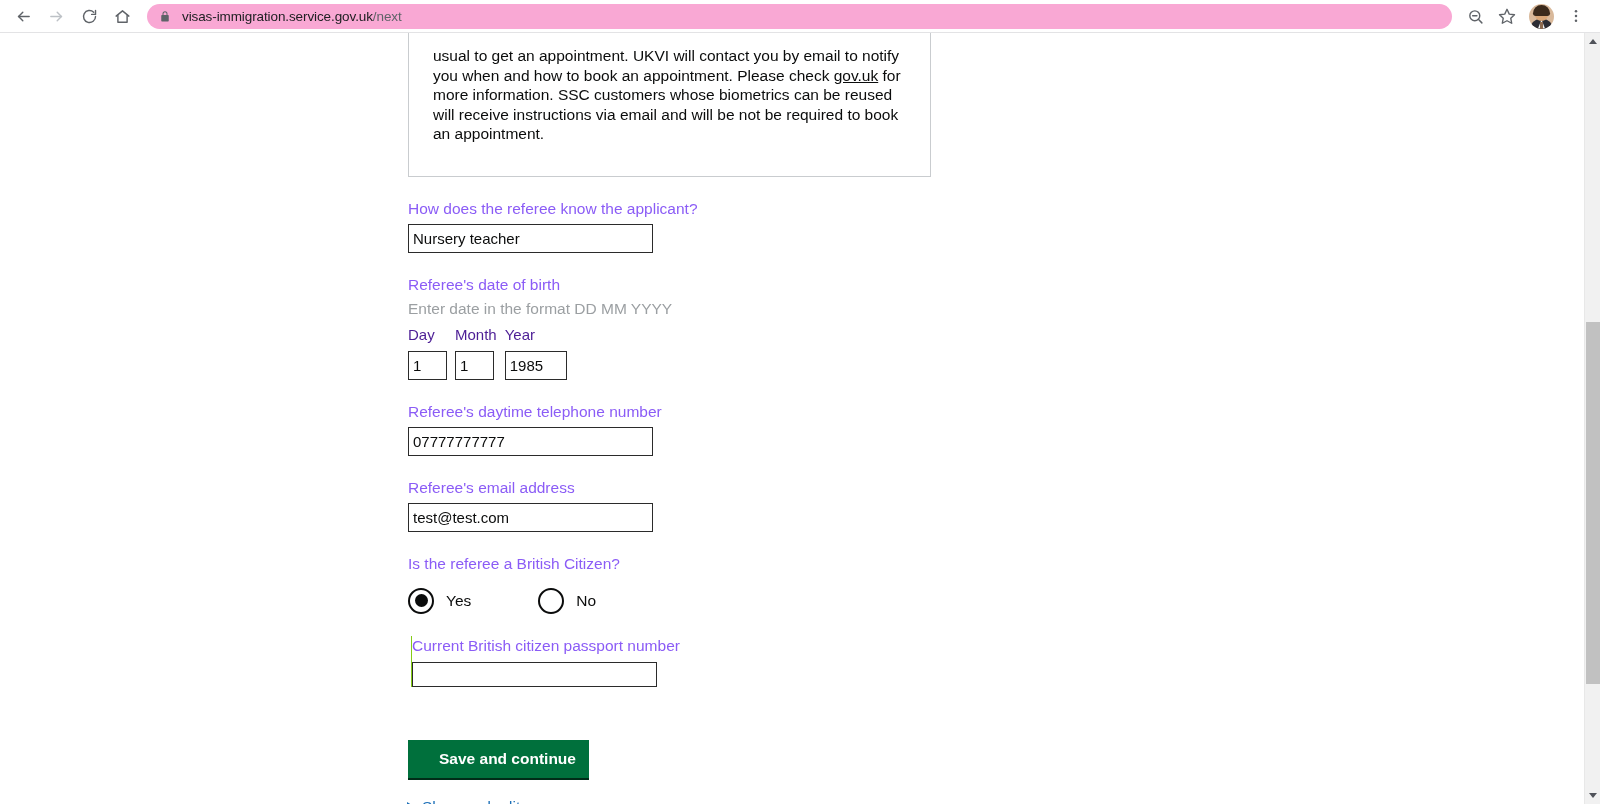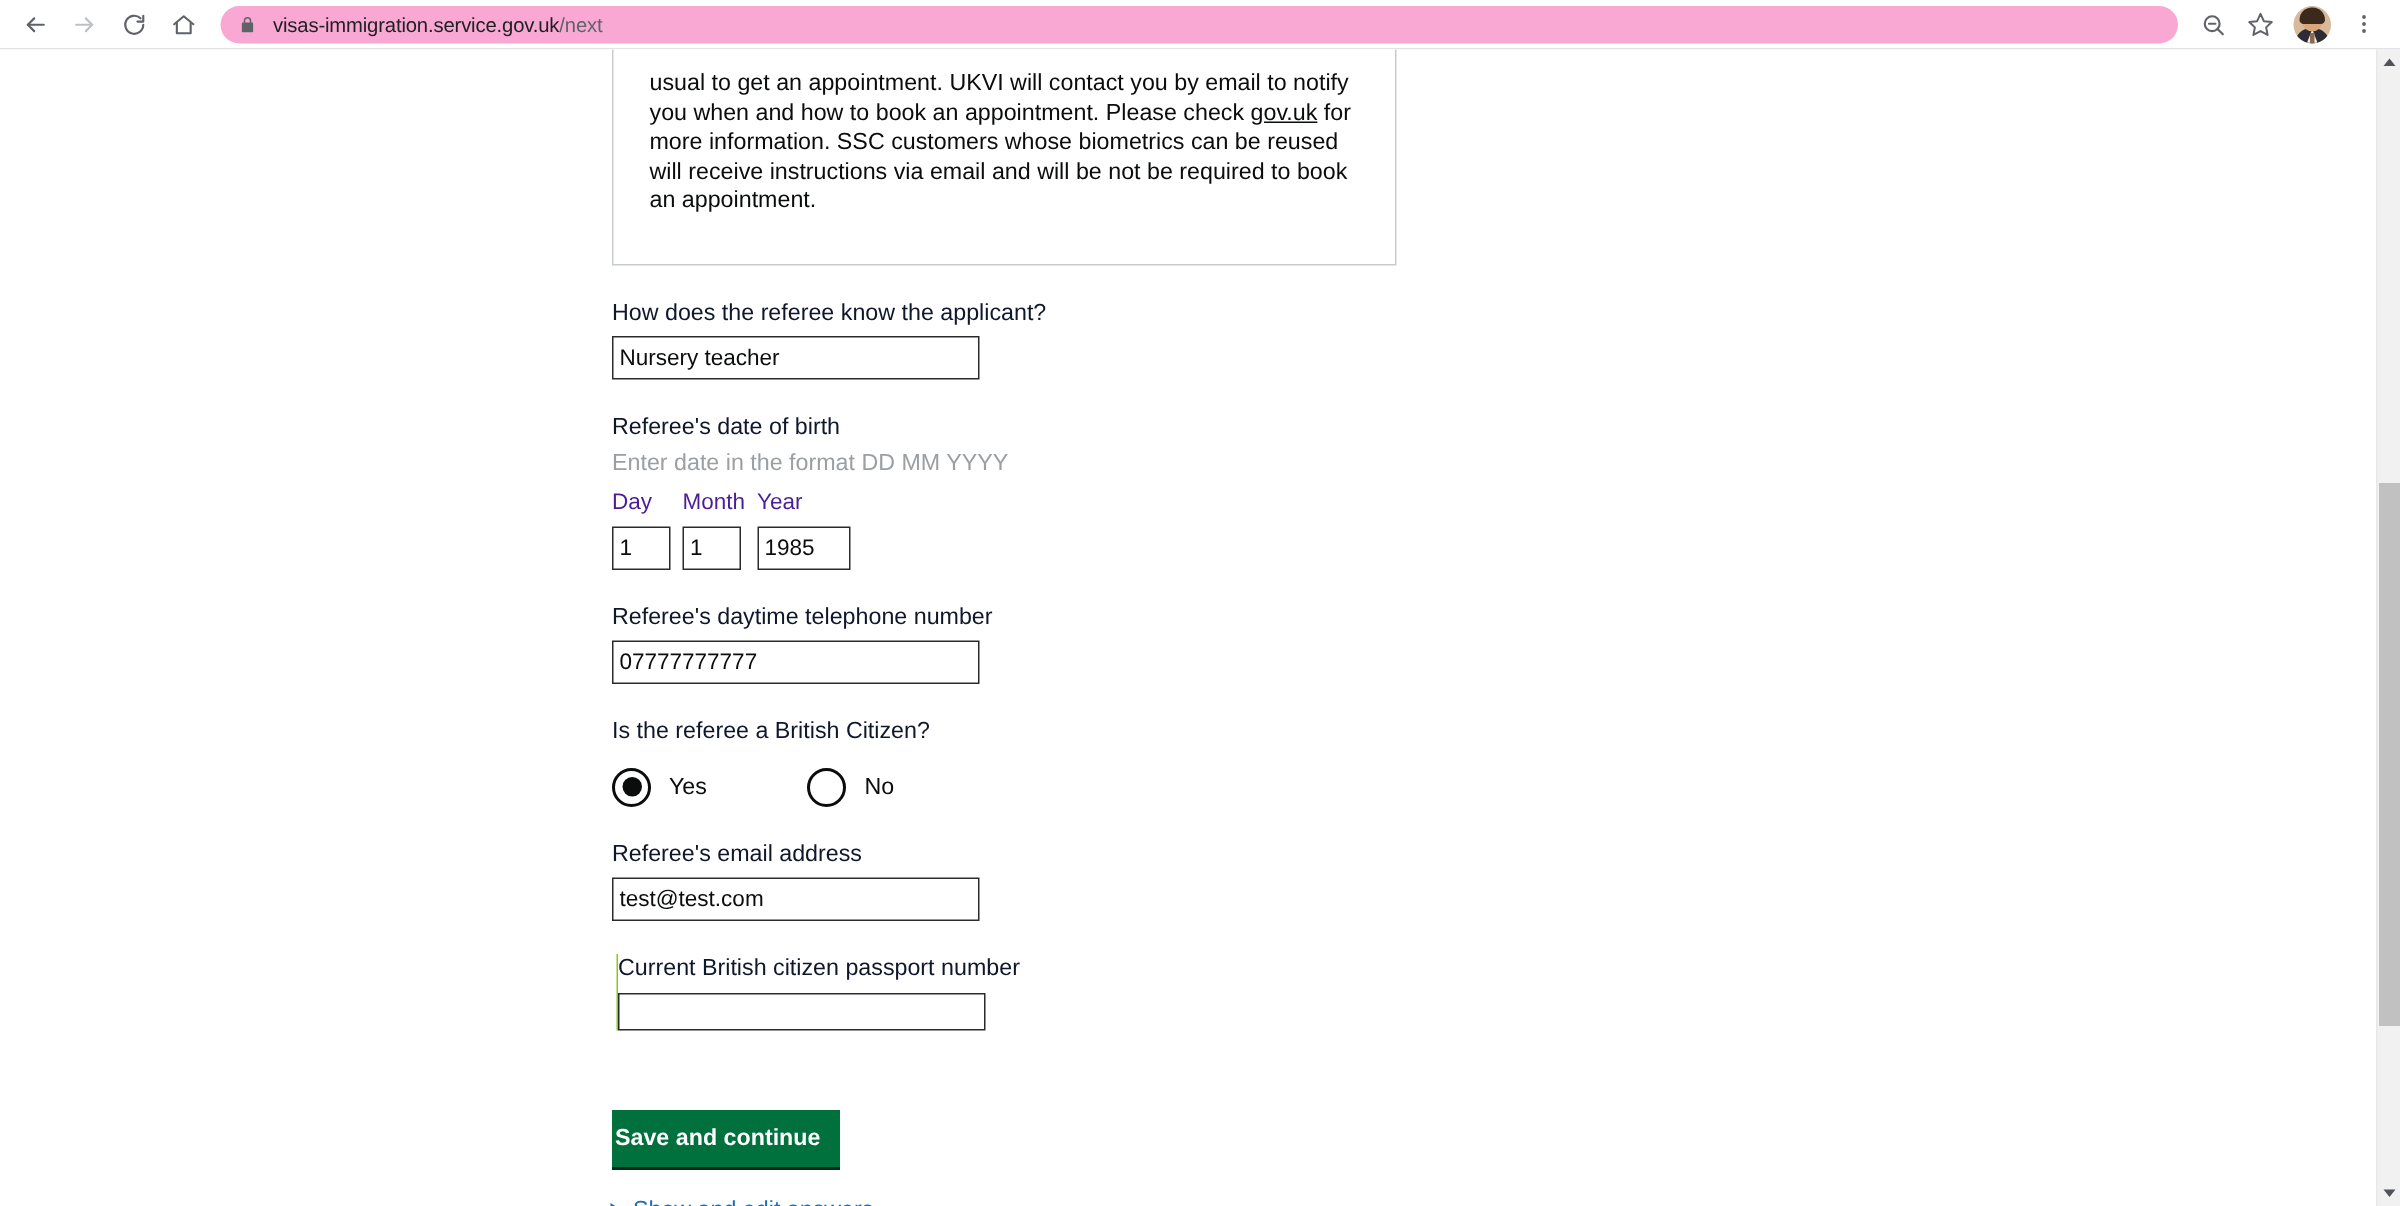--- a/index.html
+++ b/index.html
@@ -126,21 +126,21 @@
     text-decoration: underline;
   }
 
   
   .form-group { margin-top: 22px; }
 
   label.q-label, .q-label {
     display: block;
     font-size: 15.5px;
     line-height: 19px;
-    color: #0f172a;
+    color: #8b5cf6;
     margin-bottom: 6px;
   }
   .hint {
     display: block;
     font-size: 15.5px;
     line-height: 19px;
     color: #9b9fa2;
     margin-top: -1px;
     margin-bottom: 8px;
   }
@@ -219,21 +219,21 @@
   
   .btn-save {
     margin-top: 53px;
     display: inline-block;
     background: #00703c;
     color: #ffffff;
     font-family: "Liberation Sans", sans-serif;
     font-size: 15.5px;
     font-weight: bold;
     line-height: 1;
-    padding: 11px 13px 12px 2px;
+    padding: 11px 13px 12px 31px;
     border: none;
     border-radius: 0;
     box-shadow: 0 2px 0 #002d18;
     cursor: pointer;
   }
 
   .link-return {
     display: inline-block;
     margin-top: 27px;
     font-size: 15.5px;
@@ -397,38 +397,38 @@
         </div>
       </div>
     </div>
 
     <div class="form-group">
       <span class="q-label">Referee's daytime telephone number</span>
       <input class="txt wide" type="text" value="07777777777" style="">
     </div>
 
     <div class="form-group">
+      <span class="q-label">Referee's email address</span>
+      <input class="txt wide" type="text" value="test@test.com" style="">
+    </div>
+
+    <div class="form-group">
       <span class="q-label">Is the referee a British Citizen?</span>
       <div class="radio-row">
         <div class="radio-item">
           <span class="radio-circle checked"></span>
           <span class="radio-label">Yes</span>
         </div>
         <div class="radio-item">
           <span class="radio-circle"></span>
           <span class="radio-label">No</span>
         </div>
       </div>
     </div>
 
-    <div class="form-group">
-      <span class="q-label">Referee's email address</span>
-      <input class="txt wide" type="text" value="test@test.com" style="">
-    </div>
-
     <div class="conditional">
       <span class="q-label">Current British citizen passport number</span>
       <input class="txt passport" type="text" value="" style="">
     </div>
 
     <div>
       <button class="btn-save">Save and continue</button>
     </div>
 
 

